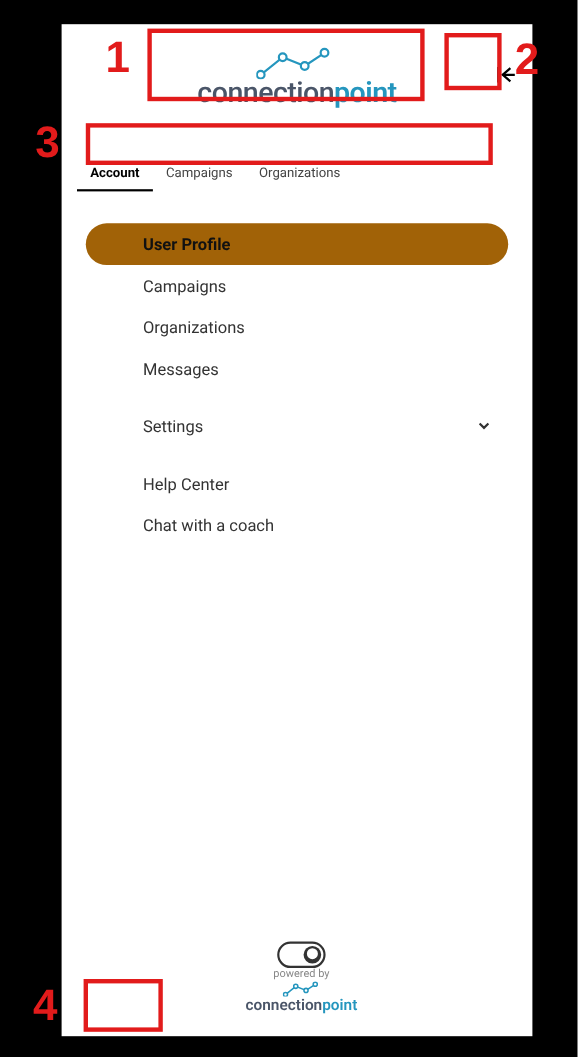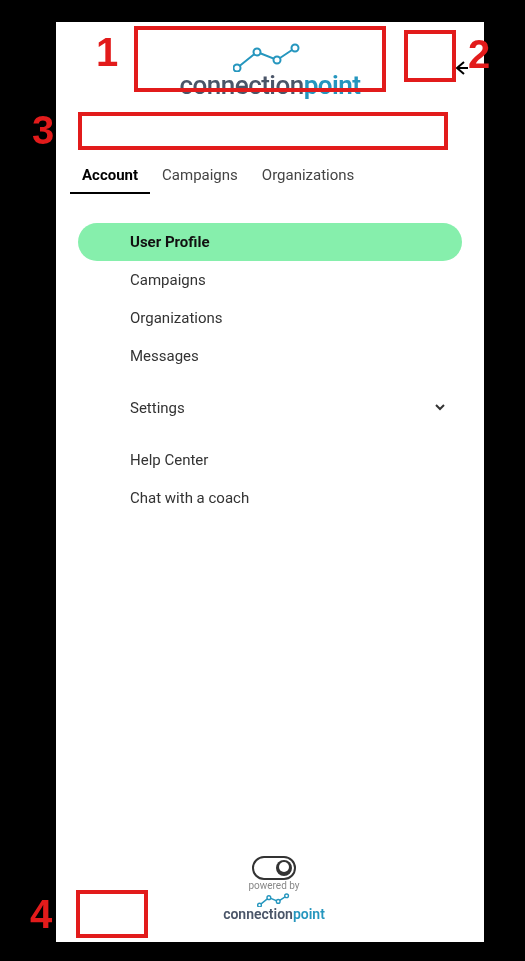--- a/index.html
+++ b/index.html
@@ -52,25 +52,24 @@
     color: #222;
   }
   .tabs {
     display: flex;
     gap: 0;
     padding: 0 14px;
     border-bottom: 1px solid transparent;
   }
   .tab {
     padding: 8px 12px 8px 12px;
-    font-size: 15px;
+    font-size: 12px;
     color: #444;
     cursor: pointer;
     border-bottom: 2px solid transparent;
-    margin-top: 16px;
   }
   .tab.active {
     font-weight: 700;
     color: #000;
     border-bottom: 2px solid #000;
   }
   .content {
     flex: 1;
     padding: 28px 22px 12px 22px;
     overflow: auto;
@@ -116,21 +115,21 @@
     padding: 10px 16px 10px 52px;
     font-size: 15px;
     color: #333;
     cursor: pointer;
     border-radius: 20px;
     display:flex;
     align-items:center;
     justify-content: space-between;
   }
   .nav li.active {
-    background: #86efac;
+    background: #a16207;
     font-weight: 700;
     color: #111;
   }
   .nav .spacer { height: 14px; padding:0; cursor:default;}
   .chevron { color:#333; }
   .footer {
     padding: 14px 20px 20px 28px;
     display: flex;
     align-items: center;
     justify-content: space-between;

